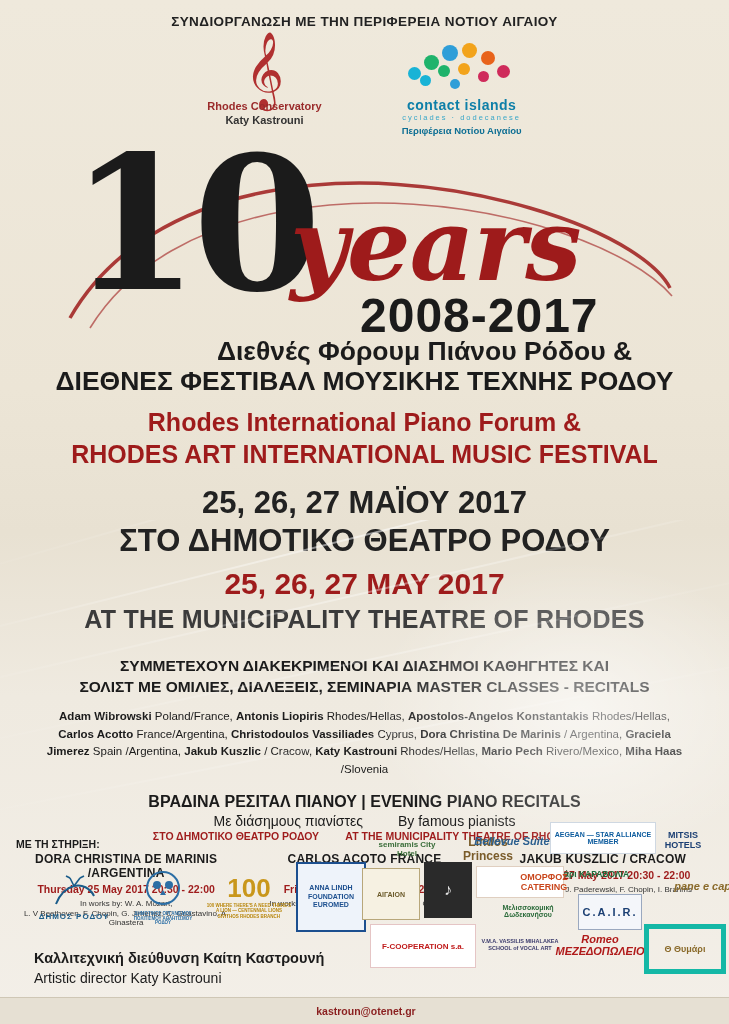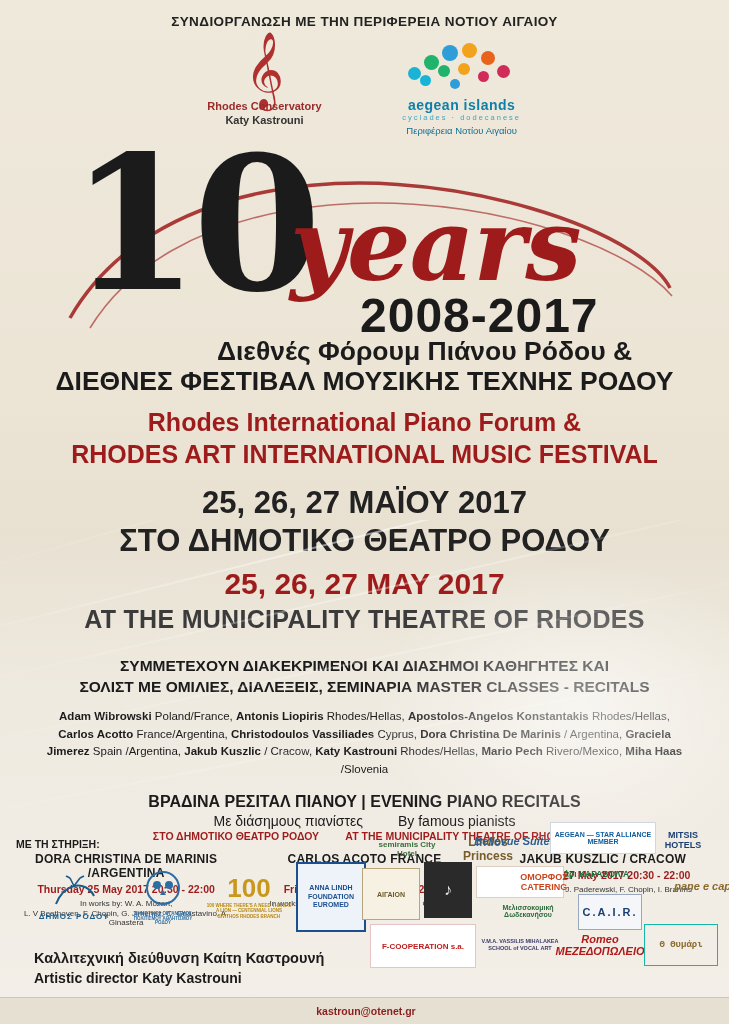--- a/index.html
+++ b/index.html
@@ -28,21 +28,21 @@
   .rc-mark{height:62px;display:flex;align-items:flex-end;justify-content:center;}
   .treble{font-size:66px;line-height:.8;color:#b03030;font-family:"DejaVu Serif",serif;}
   .rc-sub{font-size:11px;color:#9a2b2b;font-weight:bold;line-height:1.25;margin-top:3px;}
   .rc-sub .l2{color:#333;}
 
   .ai-mark{height:62px;display:flex;align-items:flex-end;justify-content:center;gap:3px;}
   .dots{position:relative;width:120px;height:56px;}
   .dots b{position:absolute;border-radius:50%;display:block;}
   .ai-name{font-size:14px;font-weight:bold;color:#0e7fa8;letter-spacing:.5px;}
   .ai-sub{font-size:7.5px;color:#3aa7c8;letter-spacing:2px;}
-  .ai-gr{font-size:9.5px;color:#0e6f94;font-weight:normal;margin-top:3px;}
+  .ai-gr{font-size:9.5px;color:#0e6f94;font-weight:bold;margin-top:3px;}
 
   .ten-wrap{position:relative;height:200px;margin-top:2px;}
   .ten{
     position:absolute;left:70px;top:-6px;
     font-family:"DejaVu Serif",serif;font-weight:bold;font-size:185px;line-height:1;
     color:#1b1b1b;letter-spacing:-6px;
   }
   .years{
     position:absolute;left:290px;top:48px;
     font-family:"DejaVu Serif",serif;font-style:italic;font-weight:bold;
@@ -86,21 +86,21 @@
   .concert .c-works{font-size:8px;color:#333;margin-top:1px;}
 
   .support{position:absolute;left:16px;top:838px;font-size:10.5px;font-weight:bold;color:#1b1b1b;}
 
   .sponsors{position:absolute;left:10px;top:852px;width:709px;height:125px;}
   .sp{position:absolute;display:flex;align-items:center;justify-content:center;text-align:center;}
   .sp .txt{font-weight:bold;}
 
   .artistic{position:absolute;left:34px;top:950px;}
   .artistic .a1{font-size:14.5px;font-weight:bold;color:#1b1b1b;}
-  .artistic .a2{font-size:14px;color:#1b1b1b;margin-top:4px;font-weight:bold;}
+  .artistic .a2{font-size:14px;color:#1b1b1b;margin-top:4px;}
 
   .footer{
     position:absolute;left:0;bottom:0;width:729px;height:26px;
     background:#e6e0d3;border-top:1px solid #cfc7b5;
     display:flex;align-items:center;justify-content:center;
     font-size:10.5px;font-weight:bold;color:#1b1b1b;
   }
   .footer .mail{color:#8a1f1f;}
 </style>
 </head>
@@ -139,21 +139,21 @@
           <b style="left:60px;top:2px;width:15px;height:15px;background:#f2a31b;"></b>
           <b style="left:79px;top:10px;width:14px;height:14px;background:#e8631b;"></b>
           <b style="left:95px;top:24px;width:13px;height:13px;background:#cf2b5b;"></b>
           <b style="left:18px;top:34px;width:11px;height:11px;background:#19b3d6;"></b>
           <b style="left:36px;top:24px;width:12px;height:12px;background:#1fb36b;"></b>
           <b style="left:56px;top:22px;width:12px;height:12px;background:#f2a31b;"></b>
           <b style="left:76px;top:30px;width:11px;height:11px;background:#cf2b5b;"></b>
           <b style="left:48px;top:38px;width:10px;height:10px;background:#2f9ed8;"></b>
         </div>
       </div>
-      <div class="ai-name">aegean islands</div>
+      <div class="ai-name">contact islands</div>
       <div class="ai-sub">cyclades · dodecanese</div>
       <div class="ai-gr">Περιφέρεια Νοτίου Αιγαίου</div>
     </div>
   </div>
 
   <div class="ten-wrap">
     <svg class="swoosh" viewBox="0 0 620 170">
       <path d="M10,150 C90,10 300,-10 470,40 C560,66 600,100 610,120" fill="none" stroke="#9e1b1b" stroke-width="3.5" opacity=".85"></path>
       <path d="M30,160 C110,30 320,12 480,58 C555,80 595,108 612,128" fill="none" stroke="#9e1b1b" stroke-width="1.6" opacity=".6"></path>
     </svg>
@@ -311,21 +311,21 @@
     </div>
 
     <div class="sp" style="left:470px;top:72px;width:80px;height:42px;">
       <div class="txt" style="font-size:5.5px;color:#3a3a6b;line-height:1.2;">V.M.A. VASSILIS MIHALAKEA SCHOOL of VOCAL ART</div>
     </div>
 
     <div class="sp" style="left:548px;top:76px;width:84px;height:34px;">
       <div class="txt" style="font-size:11px;color:#b01a1a;font-style:italic;">Romeo ΜΕΖΕΔΟΠΩΛΕΙΟ</div>
     </div>
 
-    <div class="sp" style="left:634px;top:72px;width:72px;height:40px;border:1px solid #14b8a6;font-family:Liberation Mono, monospace;">
+    <div class="sp" style="left:634px;top:72px;width:72px;height:40px;border:5px solid #14b8a6;">
       <div class="txt" style="font-size:9px;color:#8a6a2a;">Θ Θυμάρι</div>
     </div>
   </div>
 
   <div class="artistic">
     <div class="a1">Καλλιτεχνική διεύθυνση Καίτη Καστρουνή</div>
     <div class="a2">Artistic director Katy Kastrouni</div>
   </div>
 
   <div class="footer">

